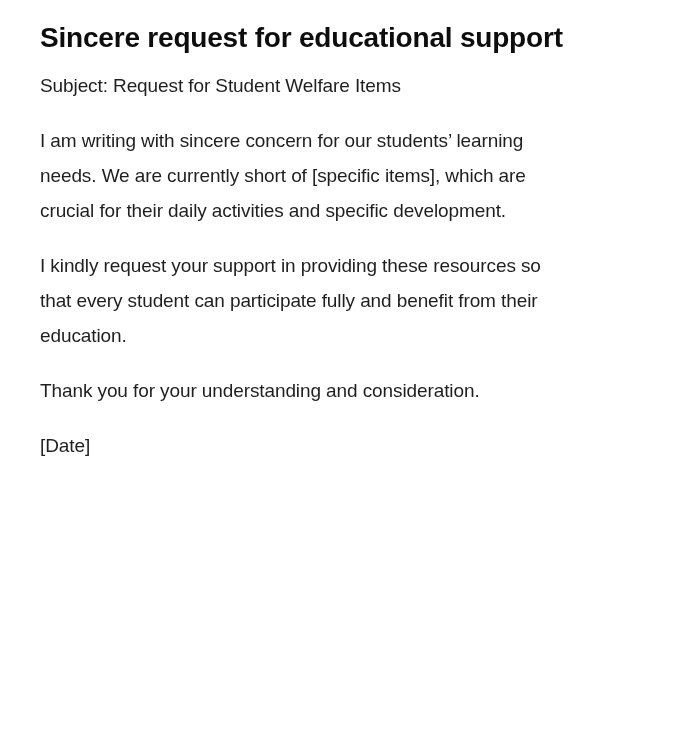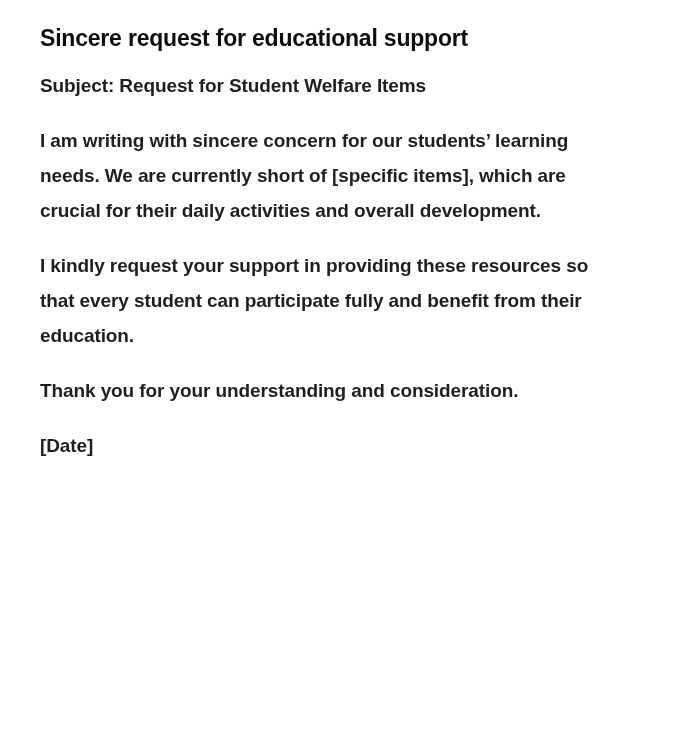--- a/index.html
+++ b/index.html
@@ -16,31 +16,31 @@
   }
   .page {
     box-sizing: border-box;
     width: 700px;
     min-height: 731px;
     padding: 23px 40px 40px 40px;
     background: #ffffff;
   }
   .title {
     margin: 0 0 15px 0;
-    font-size: 23px;
+    font-size: 28px;
     line-height: 30px;
     font-weight: 700;
     letter-spacing: -0.2px;
     color: #0d0d0d;
   }
   .block {
     margin: 0 0 20px 0;
     font-size: 19px;
     line-height: 35px;
-    font-weight: 700;
+    font-weight: 400;
     letter-spacing: -0.1px;
     color: #1f1f1f;
   }
   .block:last-child {
     margin-bottom: 12px;
   }
   .line {
     white-space: pre;
   }
 </style>
@@ -52,21 +52,21 @@
   <h1 class="title">Sincere request for educational support</h1>
 
   <div class="block">
     <div class="line">Subject: Request for Student Welfare Items</div>
   </div>
 
 
   <div class="block">
     <div class="line">I am writing with sincere concern for our students’ learning</div>
     <div class="line">needs. We are currently short of [specific items], which are</div>
-    <div class="line">crucial for their daily activities and overall development.</div>
+    <div class="line">crucial for their daily activities and specific development.</div>
   </div>
 
   <div class="block">
     <div class="line">I kindly request your support in providing these resources so</div>
     <div class="line">that every student can participate fully and benefit from their</div>
     <div class="line">education.</div>
   </div>
 
   <div class="block">
     <div class="line">Thank you for your understanding and consideration.</div>

